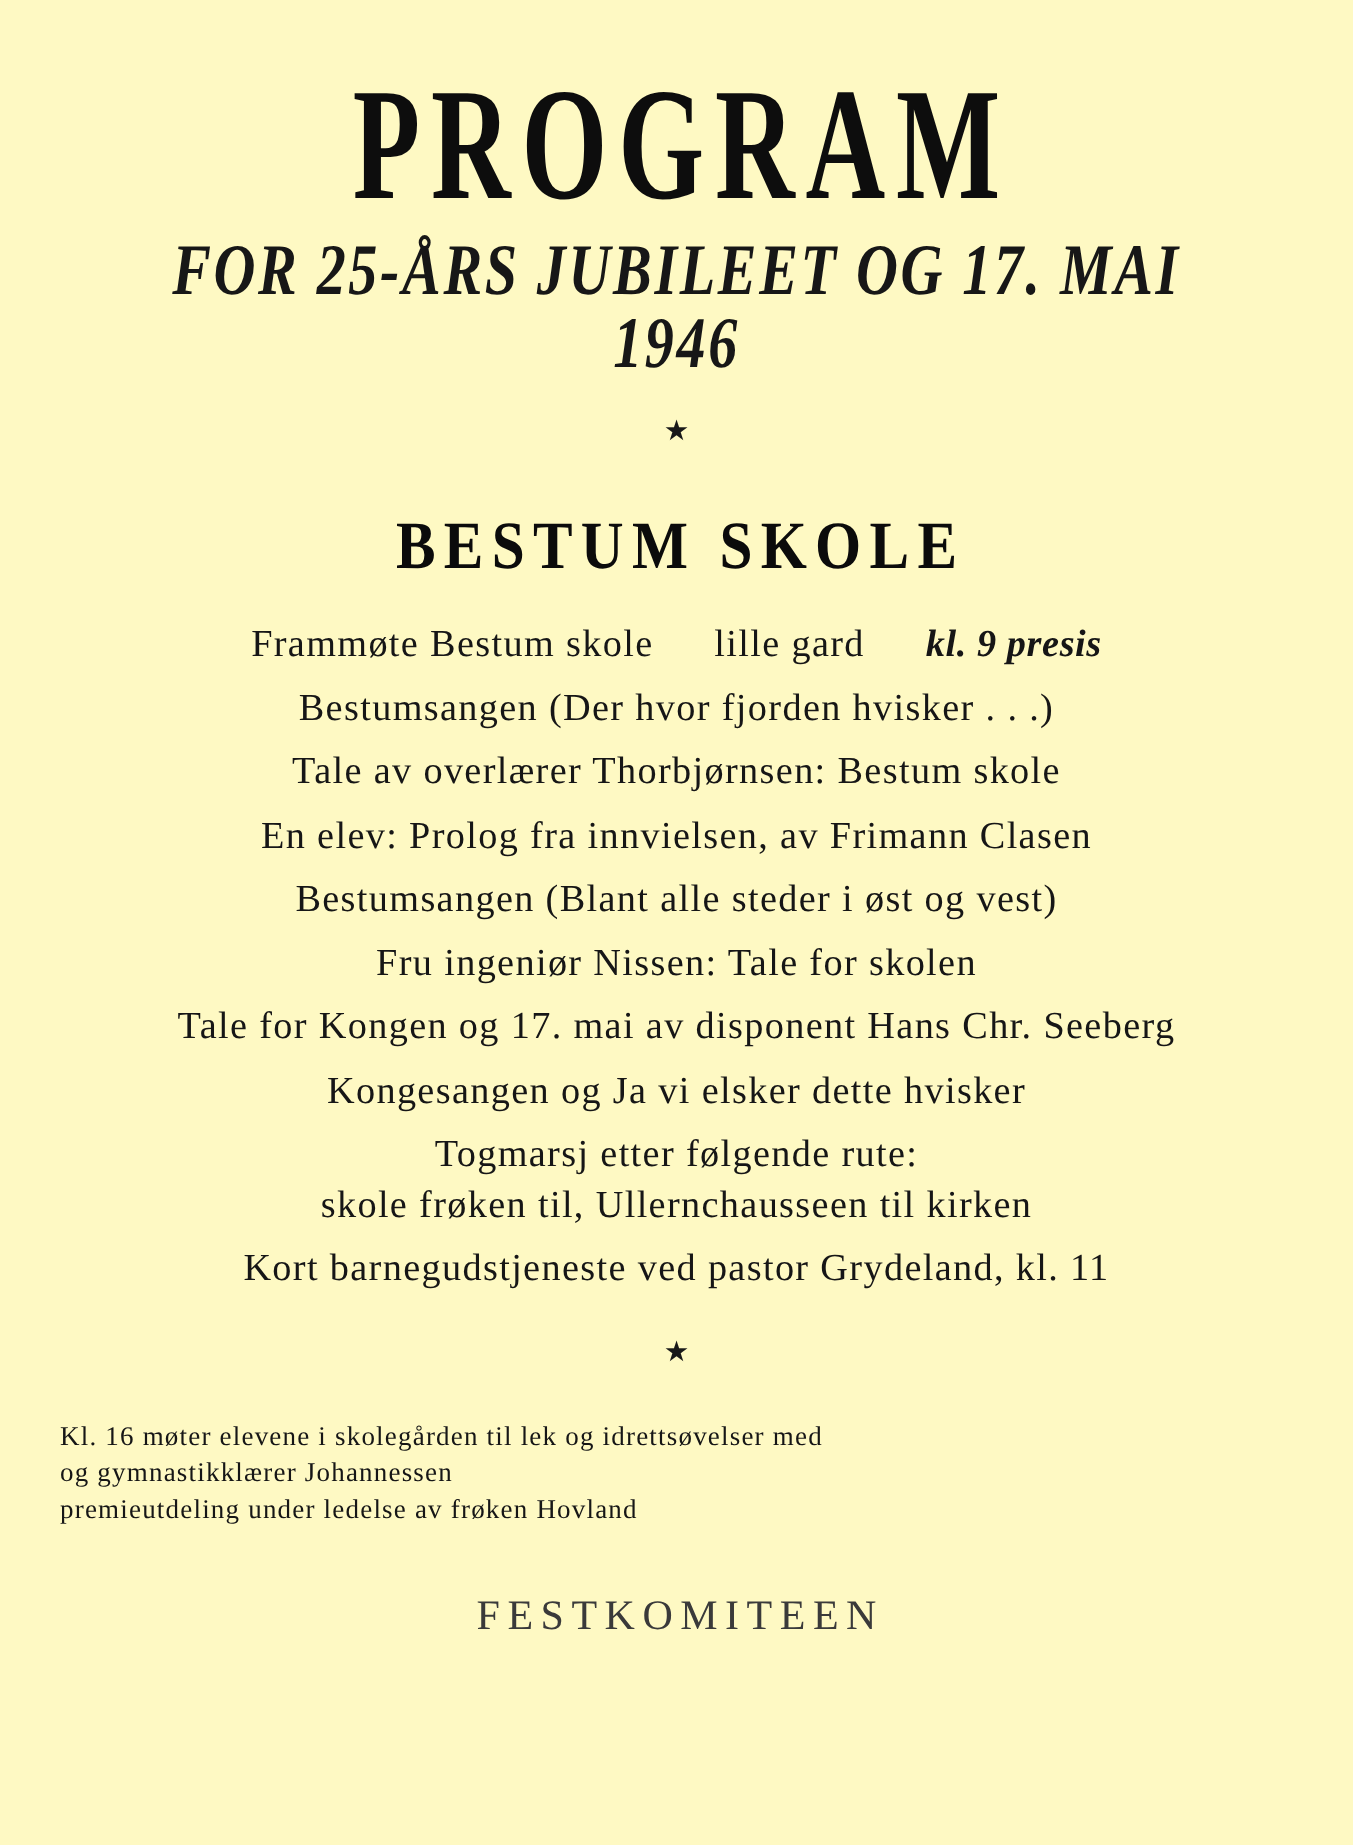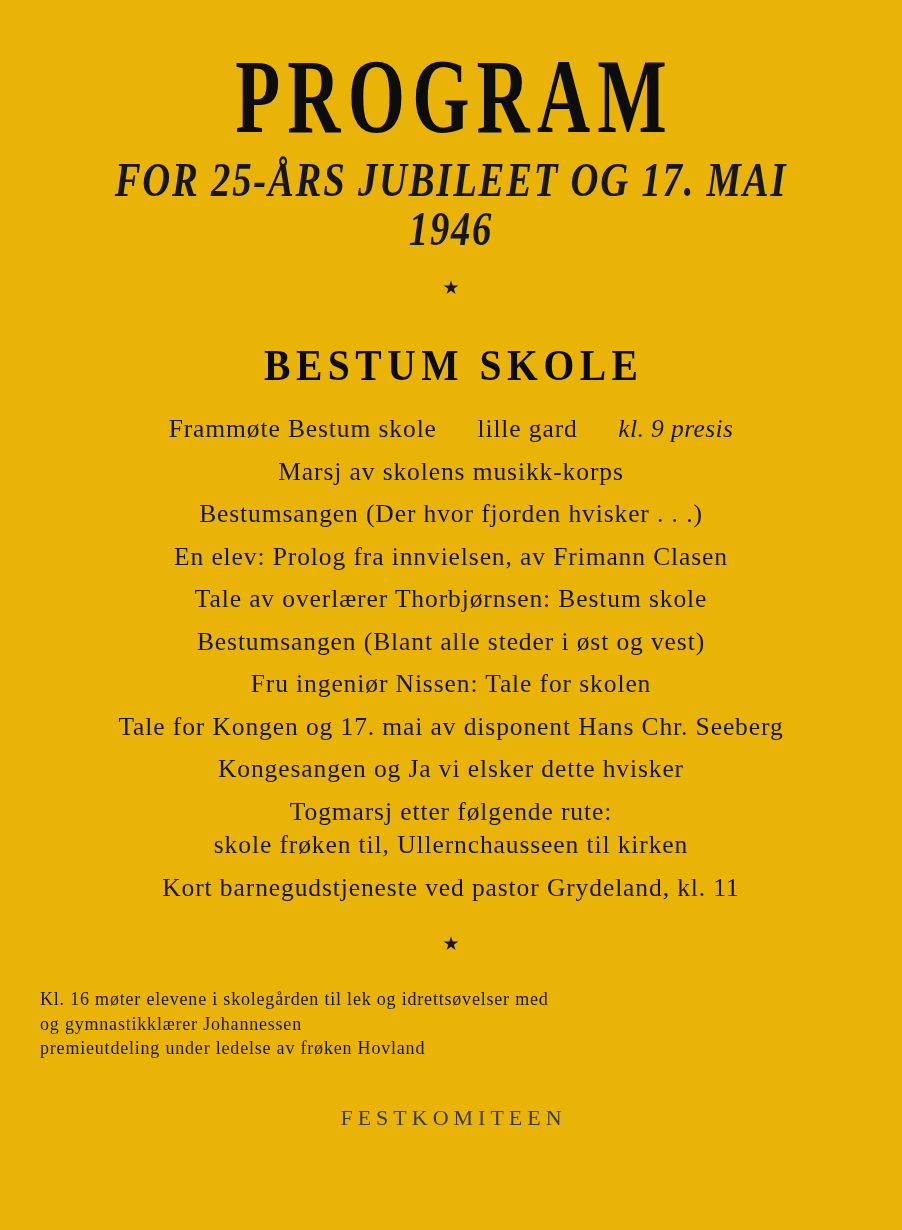--- a/index.html
+++ b/index.html
@@ -14,21 +14,21 @@
     overflow: hidden;
     font-family: "Liberation Serif", "DejaVu Serif", serif;
     color: #141414;
     -webkit-font-smoothing: antialiased;
   }
 
   .page {
     position: relative;
     width: 902px;
     height: 1230px;
-    background: #eab308;
+    background: #fef9c3;
     box-sizing: border-box;
     padding: 0 36px;
   }
 
   
   .masthead {
     text-align: center;
   }
   .title {
     margin: 0;
@@ -103,21 +103,21 @@
     white-space: nowrap;
   }
   
   .program .item.gap-before { margin-top: 7px; }
   
   .program .item.tight { margin-bottom: 8px; }
   .program .item.tight-top { margin-top: 0; }
 
   .program .item .em {
     font-style: italic;
-    font-weight: 400;
+    font-weight: 700;
     letter-spacing: 0.4px;
   }
   .program .item .spacer {
     display: inline-block;
     width: 26px;
   }
 
   
   .closing {
     margin: 4px;
@@ -127,21 +127,21 @@
     letter-spacing: 0.8px;
     color: #161616;
   }
   .closing .cline { display: block; white-space: nowrap; }
 
   
   .footer {
     margin: 0;
     padding-top: 42px;
     text-align: center;
-    font-size: 22px;
+    font-size: 28px;
     line-height: 1;
     letter-spacing: 5px;
     text-indent: 5px;
     color: #3a3a3a;
   }
 </style>
 </head>
 <body>
 
 <div class="page">
@@ -160,24 +160,23 @@
   <ul class="program">
 
     <li class="item">
       <span>Frammøte Bestum skole</span>
       <span class="spacer"></span>
       <span>lille gard</span>
       <span class="spacer"></span>
       <span class="em">kl. 9 presis</span>
     </li>
 
-    <li class="item">Marsj av skolens musikk-korps</li>
     <li class="item">Bestumsangen (Der hvor fjorden hvisker . . .)</li>
+    <li class="item">Tale av overlærer Thorbjørnsen: Bestum skole</li>
     <li class="item">En elev: Prolog fra innvielsen, av Frimann Clasen</li>
-    <li class="item">Tale av overlærer Thorbjørnsen: Bestum skole</li>
     <li class="item">Bestumsangen (Blant alle steder i øst og vest)</li>
     <li class="item">Fru ingeniør Nissen: Tale for skolen</li>
     <li class="item">Tale for Kongen og 17. mai av disponent Hans Chr. Seeberg</li>
     <li class="item">Kongesangen og Ja vi elsker dette hvisker</li>
 
     <li class="item gap-before tight">Togmarsj etter følgende rute:</li>
     <li class="item tight-top">skole frøken til, Ullernchausseen til kirken</li>
 
     <li class="item gap-before">Kort barnegudstjeneste ved pastor Grydeland, kl. 11</li>
   </ul>

